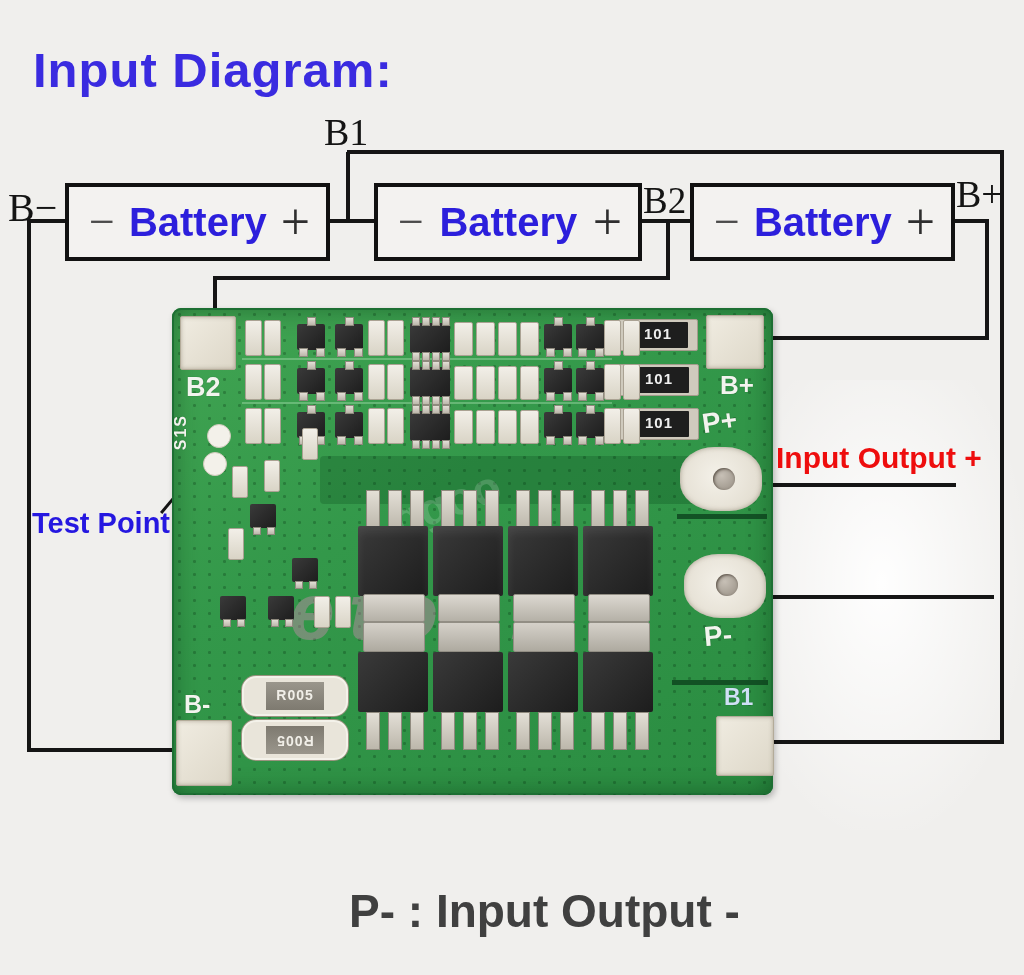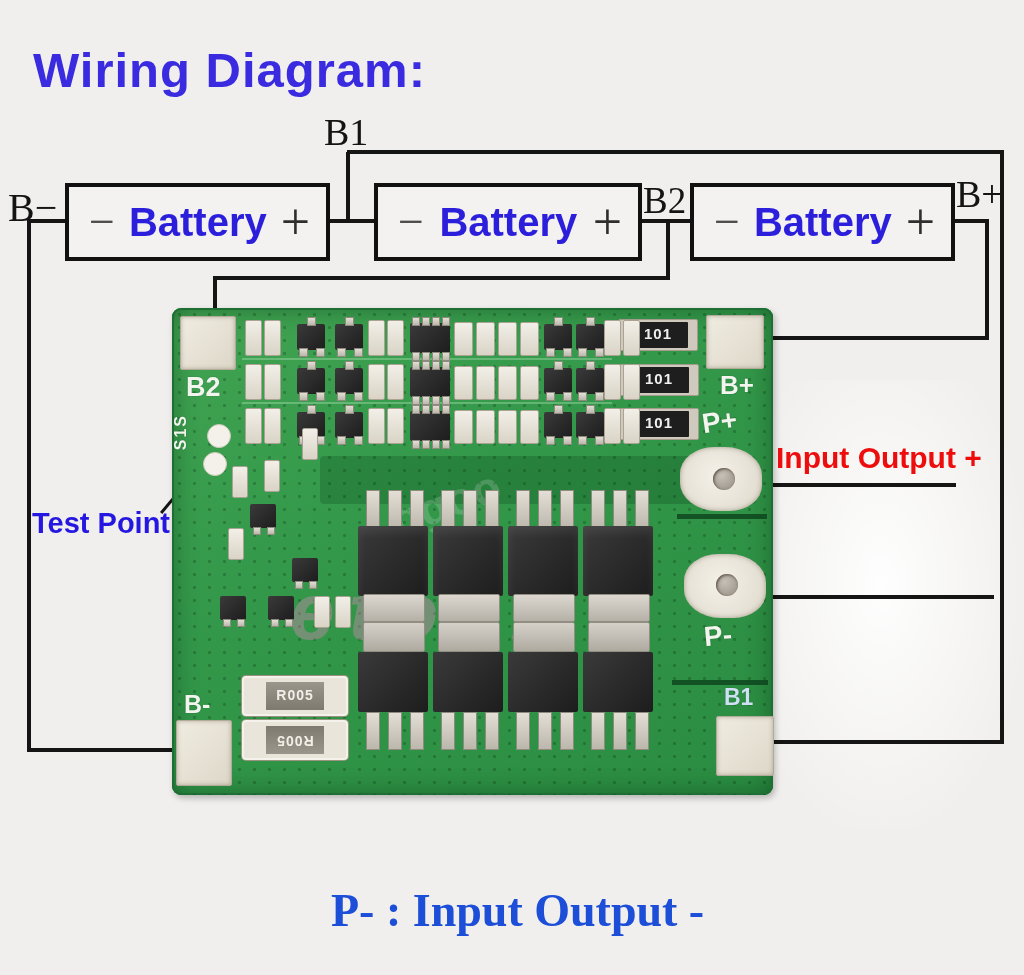--- a/index.html
+++ b/index.html
@@ -21,37 +21,37 @@
   #board .dots{position:absolute;left:0;top:0;right:0;bottom:0;border-radius:9px;opacity:.5;
      background-image:radial-gradient(circle,rgba(5,45,15,.55) 1.3px,transparent 1.7px);background-size:15px 13px;}
   .pad{position:absolute;background:linear-gradient(135deg,#f0ece1,#ddd7c8);border:1px solid #b3ab99;border-radius:2px;box-shadow:inset 0 0 4px rgba(120,110,90,.5);}
   .silk{position:absolute;color:#f2f4ee;font-weight:bold;text-shadow:0 0 1px rgba(0,60,20,.6);}
   .tpoint{position:absolute;width:22px;height:22px;border-radius:50%;background:#f3f1ea;border:1px solid #cfc9ba;box-shadow:inset 0 0 3px #a9a round;}
   .holepad{position:absolute;width:82px;height:64px;background:radial-gradient(circle at 45% 45%,#f4f1e9,#ded8ca);border-radius:42% 45% 40% 45%;box-shadow:inset 0 0 5px rgba(110,100,80,.55);}
   .hole{position:absolute;width:22px;height:22px;border-radius:50%;background:radial-gradient(circle at 40% 35%,#c7c0b6,#968e83);box-shadow:inset 1px 1px 3px rgba(60,50,40,.8);}
   .chip101{position:absolute;width:78px;height:30px;background:#cfcabd;border-radius:2px;border:1px solid #a39c8c;}
   .chip101 .bodyblk{position:absolute;left:9px;right:9px;top:2px;bottom:2px;background:#1e1e1e;border-radius:1px;
       color:#efefef;font-size:15px;font-weight:bold;text-align:center;line-height:24px;letter-spacing:1px;}
-  .r005{position:absolute;width:102px;height:36px;background:#e9e5da;border:2px solid #f4f2ea;border-radius:4px;box-shadow:0 0 0 1px #9a937f;}
+  .r005{position:absolute;width:102px;height:36px;background:#e9e5da;border:2px solid #f4f2ea;border-radius:14px;box-shadow:0 0 0 1px #9a937f;}
   .r005 .mid{position:absolute;left:22px;right:22px;top:4px;bottom:4px;background:linear-gradient(#9a968c,#7e7a70);
       color:#f1efe8;font-size:14px;font-weight:bold;text-align:center;line-height:26px;letter-spacing:1px;}
   .wm{position:absolute;pointer-events:none;font-weight:bold;}
   .callout{position:absolute;font-weight:bold;}
   .legend{position:absolute;font-size:46px;font-weight:bold;letter-spacing:0px;}
   .trace{position:absolute;background:rgba(10,60,25,.75);}
   .ltrace{position:absolute;background:rgba(190,235,195,.35);height:2px;}
 </style>
 </head>
 <body>
 
 <div id="canvas">
 
   <div class="abs" style="left:765px;top:380px;width:259px;height:450px;background:radial-gradient(ellipse at 45% 45%,rgba(255,255,255,.95),rgba(255,255,255,0) 75%);"></div>
 
-  <div class="title">Wiring Diagram:</div>
+  <div class="title">Input Diagram:</div>
 
   <div class="wire" style="left:347px;top:150px;width:657px;height:4px;"></div>
   <div class="wire" style="left:1000px;top:150px;width:4px;height:594px;"></div>
   <div class="wire" style="left:737px;top:740px;width:267px;height:4px;"></div>
   <div class="wire" style="left:346px;top:152px;width:4px;height:71px;"></div>
   <div class="wire" style="left:328px;top:219px;width:48px;height:4px;"></div>
   <div class="wire" style="left:27px;top:219px;width:40px;height:4px;"></div>
   <div class="wire" style="left:27px;top:219px;width:4px;height:533px;"></div>
   <div class="wire" style="left:27px;top:748px;width:180px;height:4px;"></div>
   <div class="wire" style="left:640px;top:219px;width:52px;height:4px;"></div>
@@ -299,14 +299,14 @@
         <div style="position:absolute;left:130px;top:120px;width:14px;height:30px;background:linear-gradient(#f2efe8,#d9d4c6);border:1px solid #aaa293;border-radius:2px;"></div>
         <div style="position:absolute;left:142px;top:288px;width:14px;height:30px;background:linear-gradient(#f2efe8,#d9d4c6);border:1px solid #aaa293;border-radius:2px;"></div>
         <div style="position:absolute;left:163px;top:288px;width:14px;height:30px;background:linear-gradient(#f2efe8,#d9d4c6);border:1px solid #aaa293;border-radius:2px;"></div>
         <div style="position:absolute;left:60px;top:158px;width:14px;height:30px;background:linear-gradient(#f2efe8,#d9d4c6);border:1px solid #aaa293;border-radius:2px;"></div>
       </div>
   </div>
 
   <div class="callout" style="left:776px;top:441px;font-size:30px;color:#ee0d0d;">Input Output +</div>
   <div class="callout" style="left:32px;top:507px;font-size:29px;color:#2517e0;">Test Point</div>
 
-  <div class="legend" style="left:331px;top:884px;color:#1d4ed8;font-family:Liberation Serif, serif;">P- : Input Output -</div>
+  <div class="legend" style="left:349px;top:884px;color:#404040;">P- : Input Output -</div>
 </div>
 
 </body></html>

